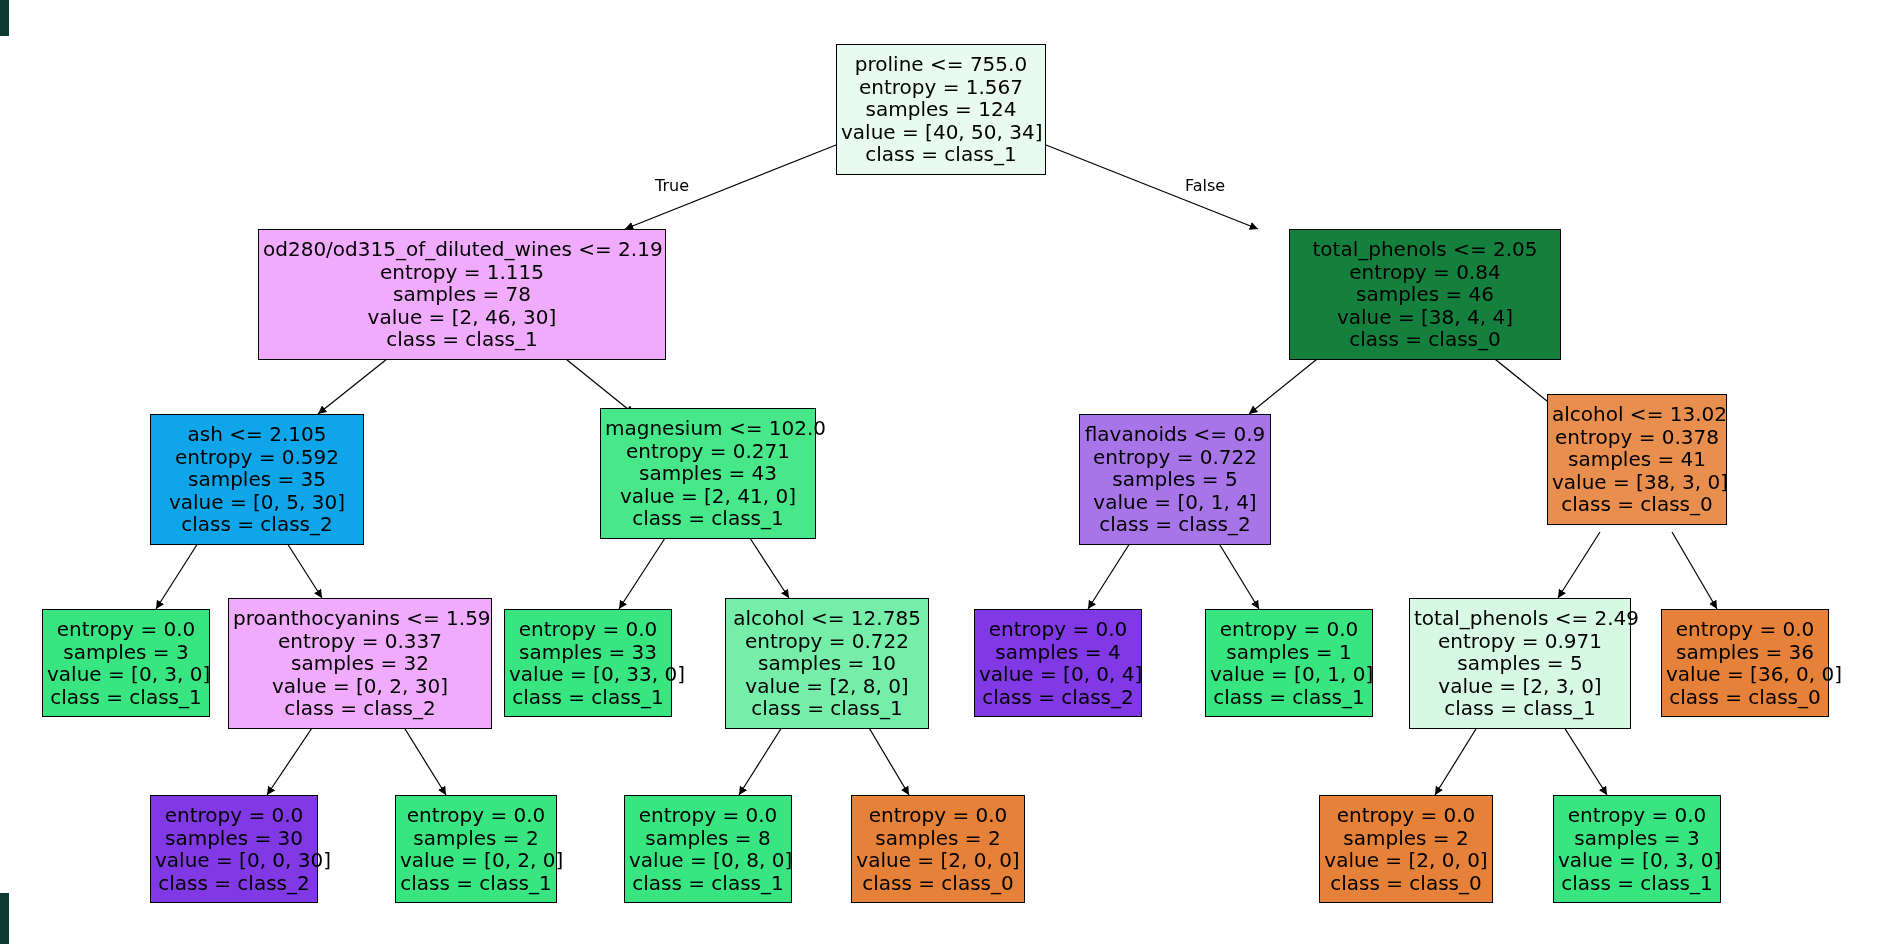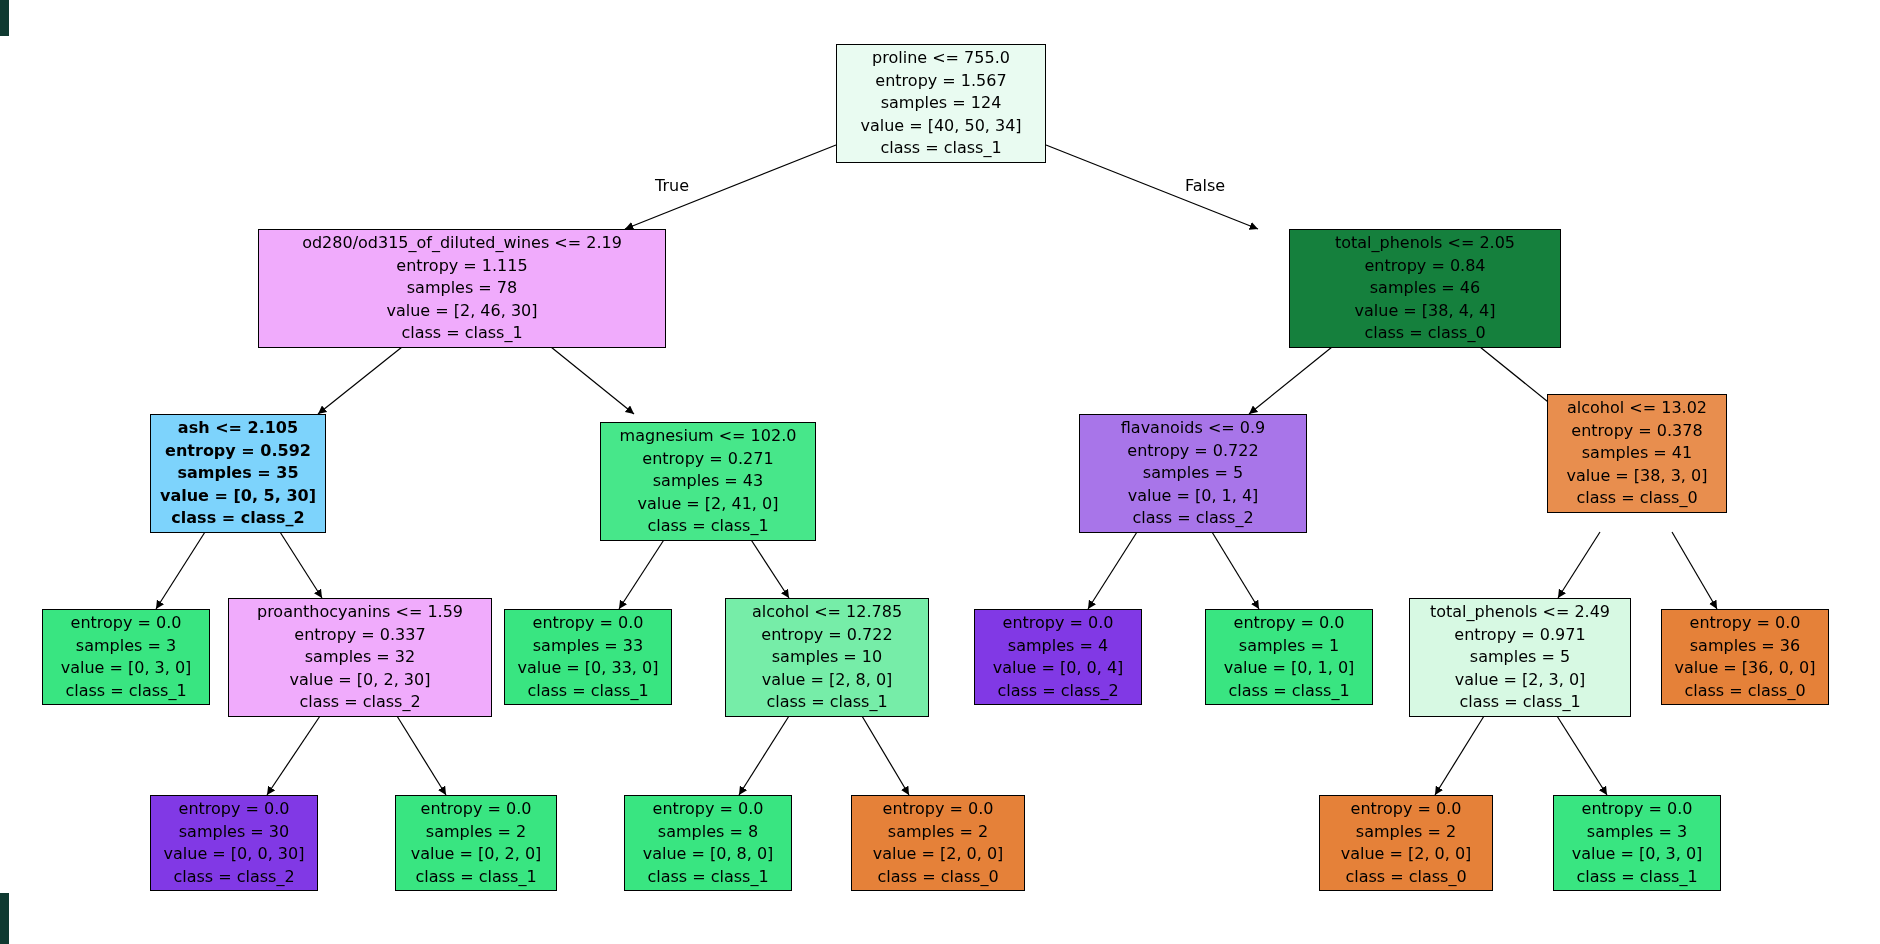--- a/index.html
+++ b/index.html
@@ -10,23 +10,23 @@
     position: relative; overflow: hidden;
     font-family: "DejaVu Sans", sans-serif;
     color: #000;
   }
   .canvas { position: absolute; inset: 0; }
   svg.edges { position: absolute; left: 0; top: 0; }
   svg.edges line { stroke: #000; stroke-width: 1.2; }
   .node {
     position: absolute;
     border: 1px solid #000;
-    padding: 2px 4px;
+    padding: 8px 4px;
     text-align: center;
-    font-size: 16px;
+    font-size: 20px;
     line-height: 22.5px;
     white-space: nowrap;
   }
   .edge-label {
     position: absolute;
     font-size: 16px;
     transform: translateX(-50%);
   }
   .artifact { position: absolute; }
 </style>
@@ -86,37 +86,37 @@
   </div>
 
   <div class="node" style="left: 1289px; top: 229px; width: 272px; background-color: #15803d;">
     <div>total_phenols &lt;= 2.05</div>
     <div>entropy = 0.84</div>
     <div>samples = 46</div>
     <div>value = [38, 4, 4]</div>
     <div>class = class_0</div>
   </div>
 
-  <div class="node" style="left: 150px; top: 414px; width: 176px; background-color: #7dd3fc; font-weight: bold;">
+  <div class="node" style="left: 150px; top: 414px; width: 214px; background-color: #0ea5e9;">
     <div>ash &lt;= 2.105</div>
     <div>entropy = 0.592</div>
     <div>samples = 35</div>
     <div>value = [0, 5, 30]</div>
     <div>class = class_2</div>
   </div>
 
-  <div class="node" style="left: 600px; top: 422px; width: 216px; background-color: rgb(71, 231, 138);">
+  <div class="node" style="left: 600px; top: 408px; width: 216px; background-color: rgb(71, 231, 138);">
     <div>magnesium &lt;= 102.0</div>
     <div>entropy = 0.271</div>
     <div>samples = 43</div>
     <div>value = [2, 41, 0]</div>
     <div>class = class_1</div>
   </div>
 
-  <div class="node" style="left: 1079px; top: 414px; width: 228px; background-color: rgb(168, 117, 233);">
+  <div class="node" style="left: 1079px; top: 414px; width: 192px; background-color: rgb(168, 117, 233);">
     <div>flavanoids &lt;= 0.9</div>
     <div>entropy = 0.722</div>
     <div>samples = 5</div>
     <div>value = [0, 1, 4]</div>
     <div>class = class_2</div>
   </div>
 
   <div class="node" style="left: 1547px; top: 394px; width: 180px; background-color: rgb(232, 142, 78);">
     <div>alcohol &lt;= 13.02</div>
     <div>entropy = 0.378</div>

